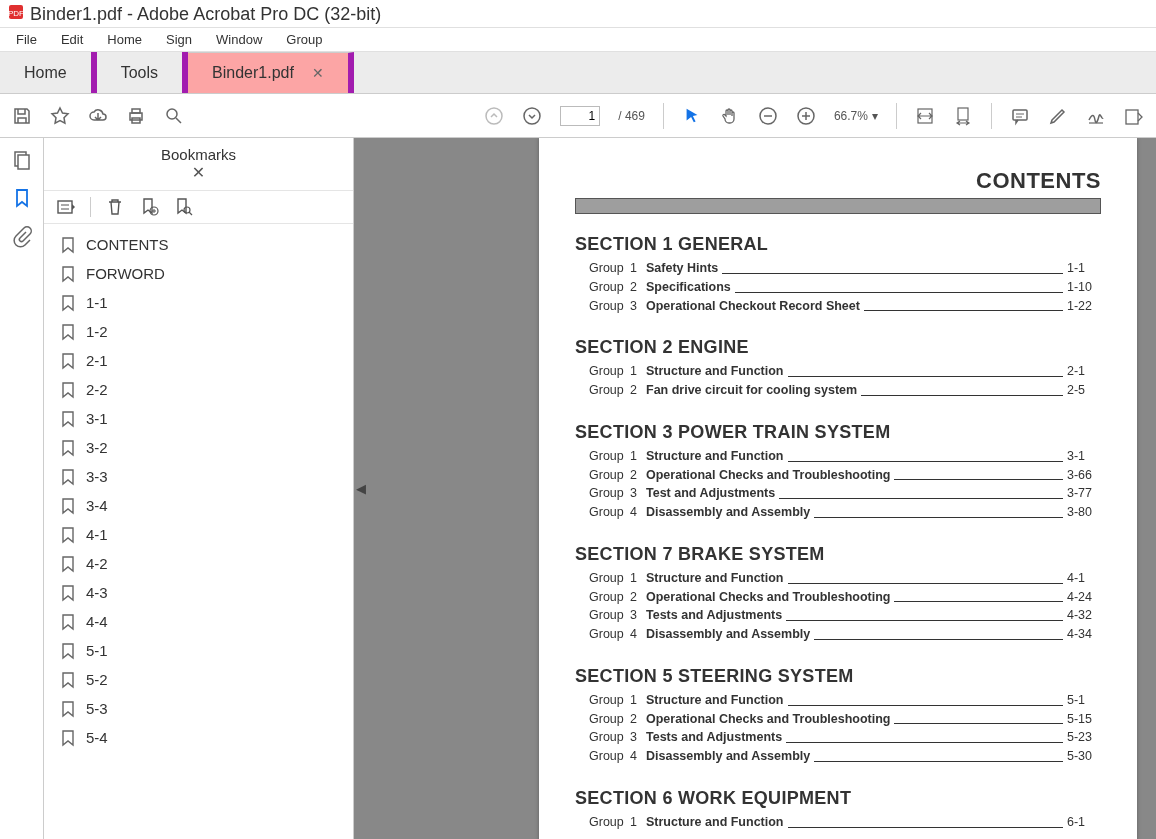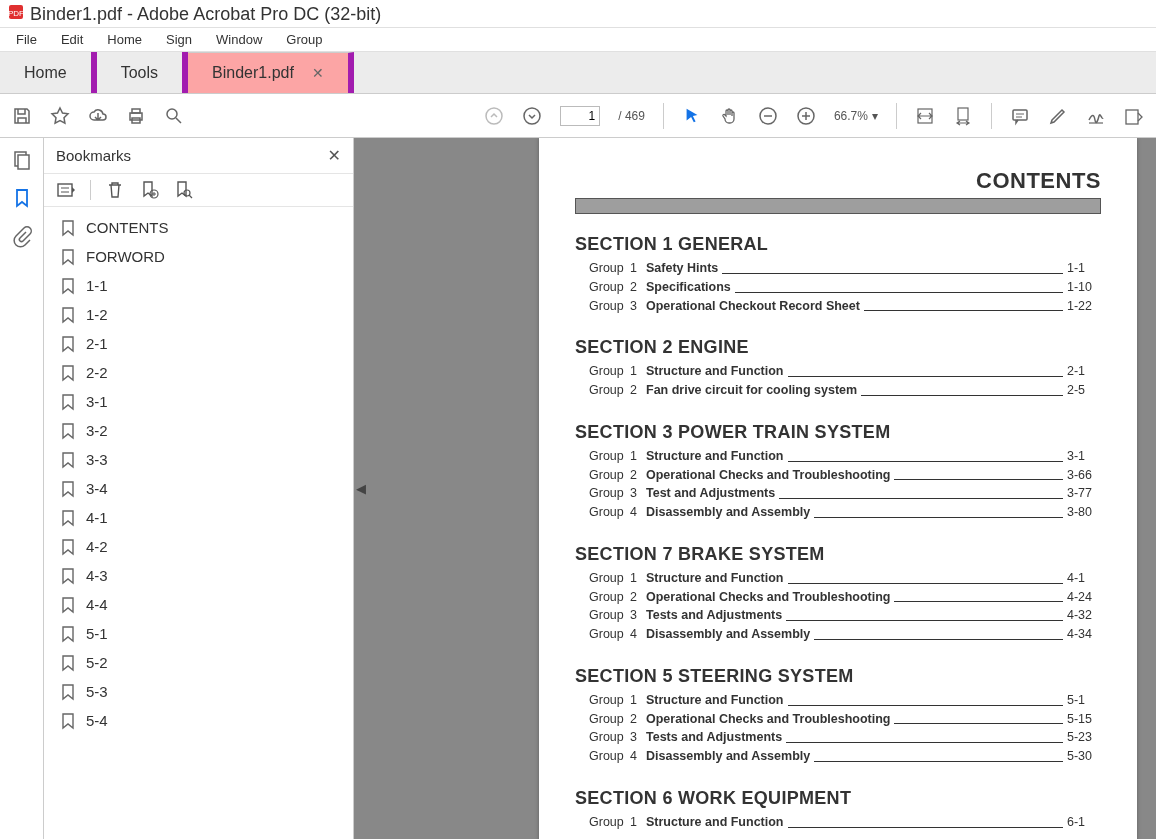--- a/index.html
+++ b/index.html
@@ -18,21 +18,21 @@
 .toolbar .sep { width: 1px; height: 26px; background: #ccc; }
 .toolbar .ticon { width: 20px; height: 20px; color: #555; display: flex; align-items: center; justify-content: center; }
 .toolbar .pageinp { width: 40px; text-align: right; border: 1px solid #bbb; padding: 2px 4px; font-size: 12px; }
 .toolbar .pagetot { font-size: 12px; color: #555; }
 .toolbar .zoom { font-size: 12px; color: #555; display: flex; align-items: center; gap: 4px; }
 .main { display: flex; height: calc(839px - 28px - 24px - 42px - 44px); }
 .rail { width: 44px; background: #fff; border-right: 1px solid #ccc; display: flex; flex-direction: column; align-items: center; padding-top: 12px; gap: 18px; }
 .rail .ricon { width: 20px; height: 20px; color: #666; }
 .rail .ricon.active { color: #1473e6; }
 .panel { width: 310px; border-right: 1px solid #ccc; display: flex; flex-direction: column; background: #fff; }
-.panel-head { display: flex; align-items: center; justify-content: space-between; padding: 8px 12px; border-bottom: 1px solid #e5e5e5; }
+.panel-head { display: flex; align-items: center; justify-content: space-between; padding: 8px 12px; border-bottom: 1px solid #e5e5e5; flex-direction: column; }
 .panel-head span { font-size: 15px; color: #333; }
 .panel-tools { display: flex; align-items: center; gap: 14px; padding: 6px 12px; border-bottom: 1px solid #e5e5e5; }
 .panel-tools .pt { width: 20px; height: 20px; color: #555; }
 .bookmark-list { flex: 1; overflow-y: auto; padding: 6px 4px 6px 12px; position: relative; }
 .bookmark-list::-webkit-scrollbar { width: 16px; }
 .bookmark-list::-webkit-scrollbar-thumb { background: #c1c1c1; border-radius: 2px; }
 .bookmark-item { display: flex; align-items: center; gap: 10px; padding: 6px 4px; font-size: 15px; color: #333; cursor: default; }
 .bookmark-item .bicon { width: 16px; height: 16px; flex-shrink: 0; color: #666; }
 .viewer { flex: 1; background: #888; display: flex; justify-content: center; overflow: hidden; position: relative; }
 .coll-handle { position: absolute; left: 0; top: 50%; transform: translateY(-50%); width: 14px; height: 44px; background: #888; display: flex; align-items: center; justify-content: center; color: #444; }

